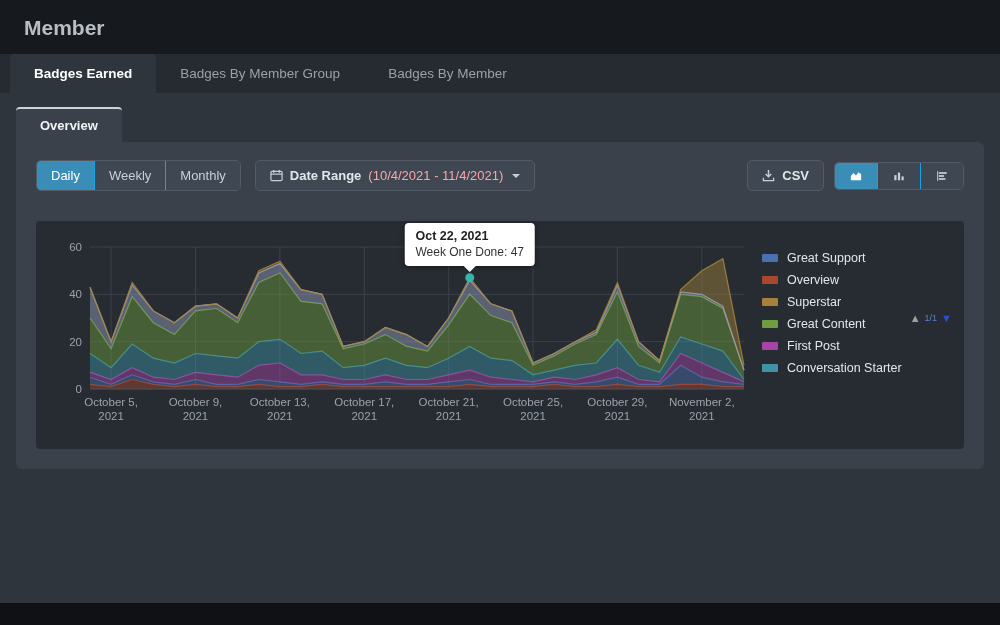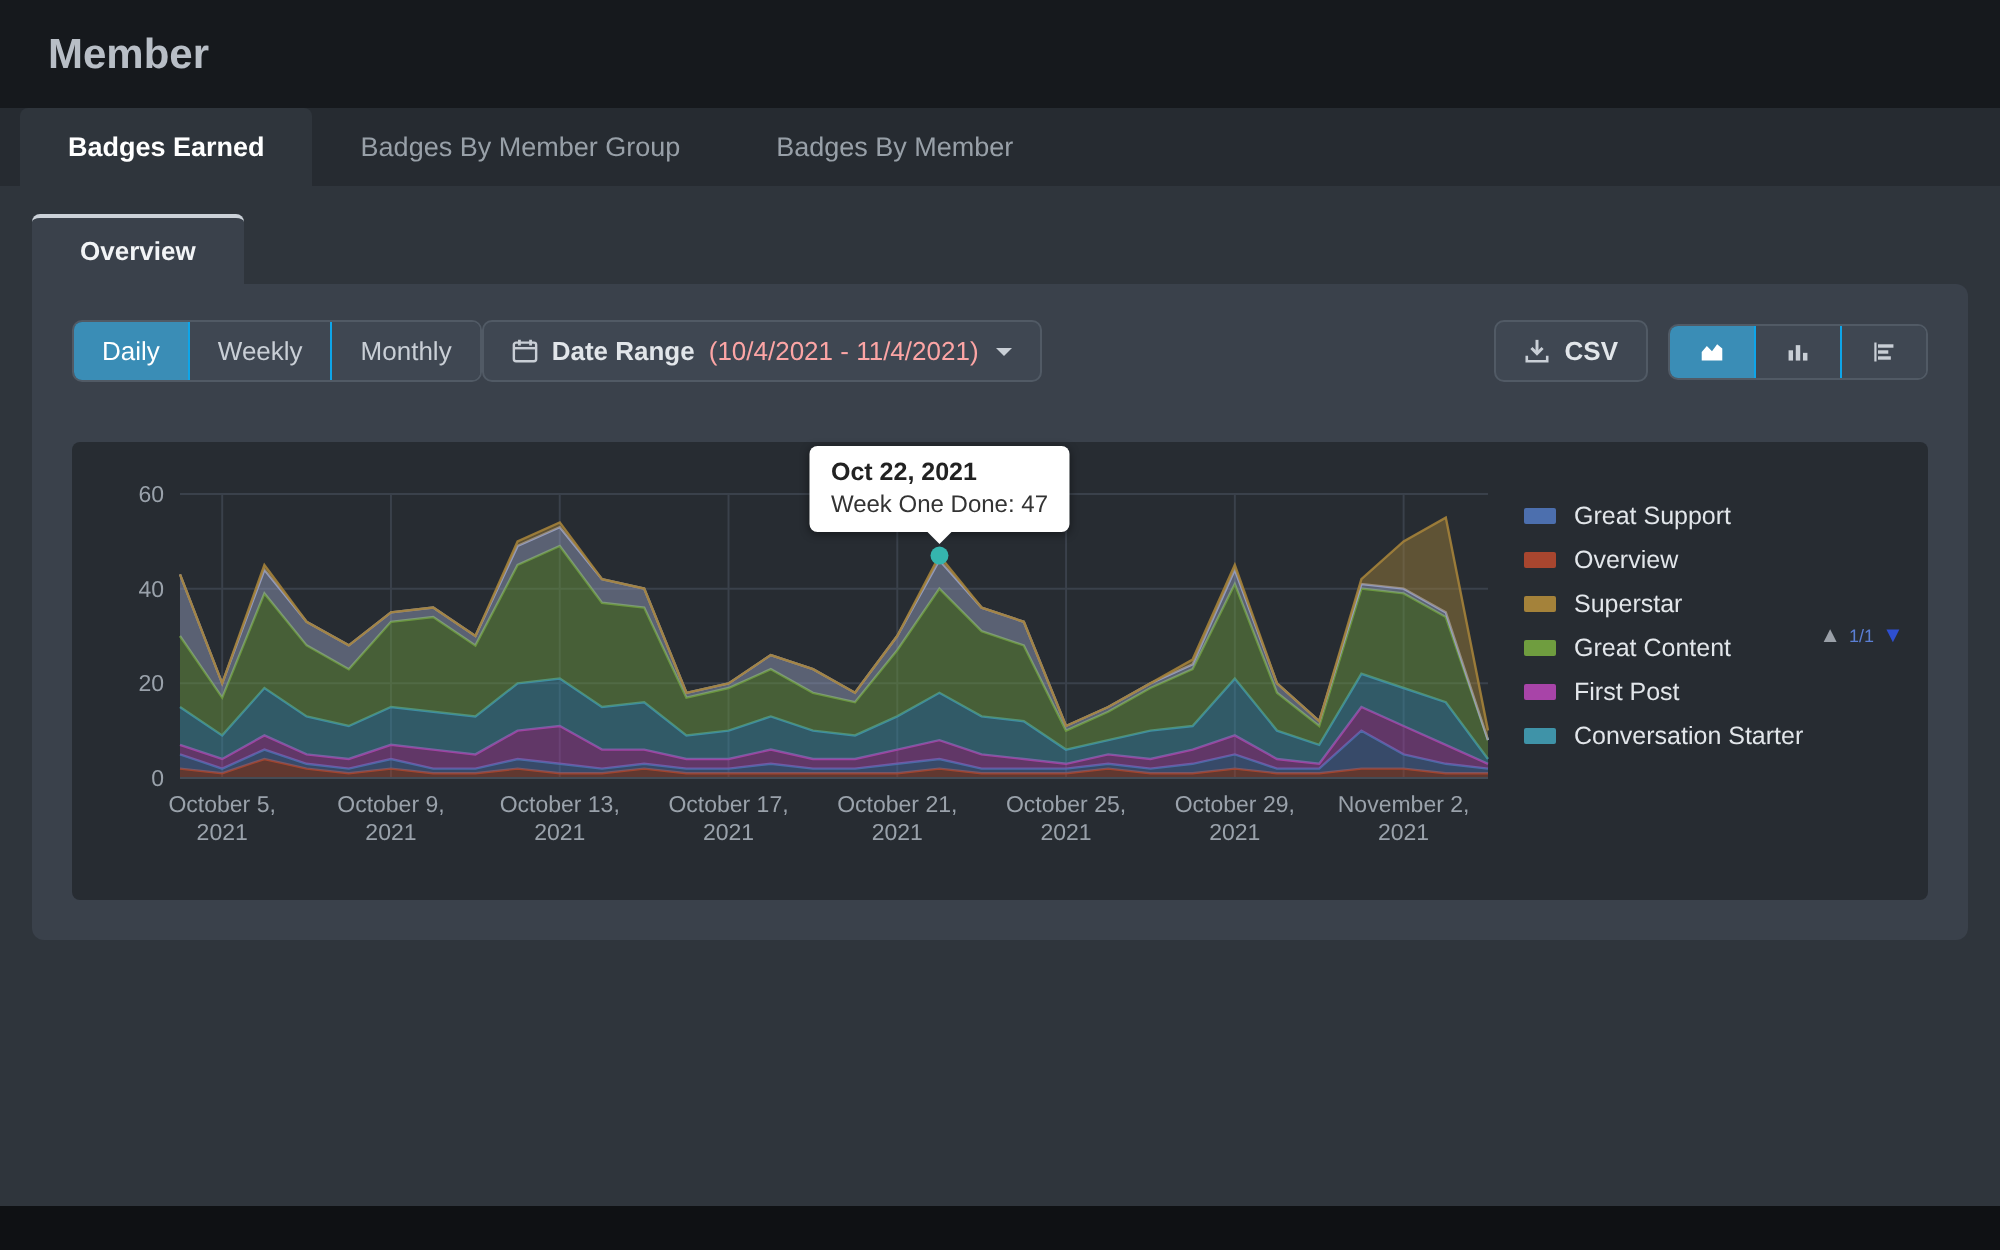--- a/index.html
+++ b/index.html
@@ -30,21 +30,21 @@
   .subtab-row { display:flex; }
   .subtab {
     padding:9px 24px; font-size:13px; font-weight:bold; color:#f2f4f6;
     background:#3a414b; border-radius:4px 4px 0 0; border-top:2px solid #ccd2d9;
     cursor:pointer;
   }
 
   .panel { background:#3a414b; border-radius:0 6px 6px 6px; padding:18px 20px 20px; }
   .panel-heading { font-size:17px; color:#e8ebee; margin:2px 0 18px; font-weight:normal; }
 
-  .controls-row { display:flex; align-items:flex-end; }
+  .controls-row { display:flex; align-items:flex-end; gap:14px; }
   .btn {
     background:#3f4752; border:1px solid #515a65; color:#c9cfd6;
     font-size:13px; padding:7px 14px; border-radius:5px; cursor:pointer;
     display:inline-flex; align-items:center; gap:7px; font-family:inherit;
   }
   .btn .strong { color:#e2e6ea; font-weight:bold; }
   .btn .muted { color:#fca5a5; }
   .btn-group { display:inline-flex; border:1px solid #515a65; border-radius:5px; overflow:hidden; }
   .btn-group .btn { border:none; border-radius:0; }
   .btn-group .btn + .btn { border-left:1px solid #0ea5e9; }

